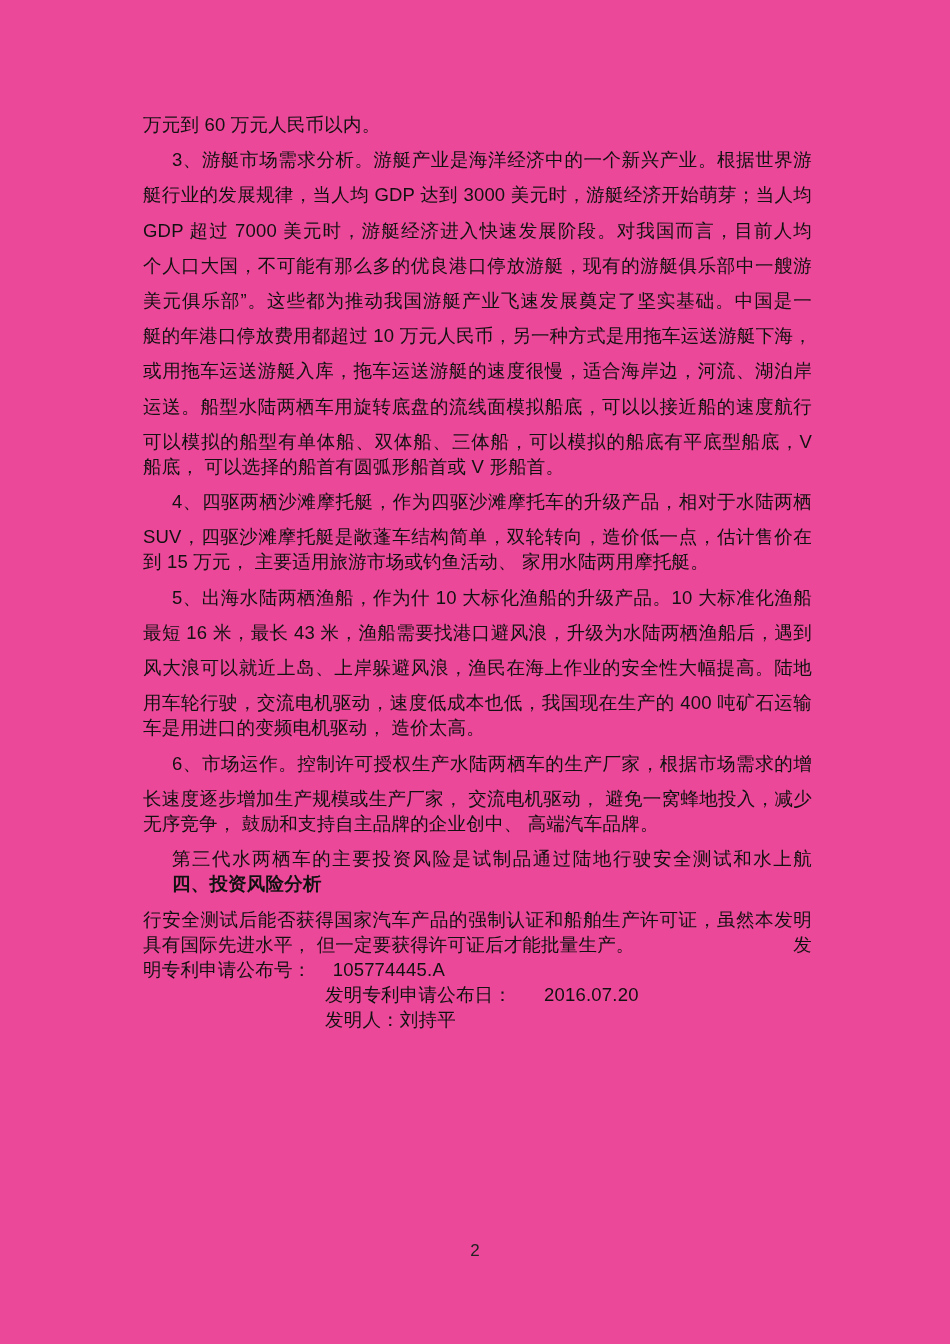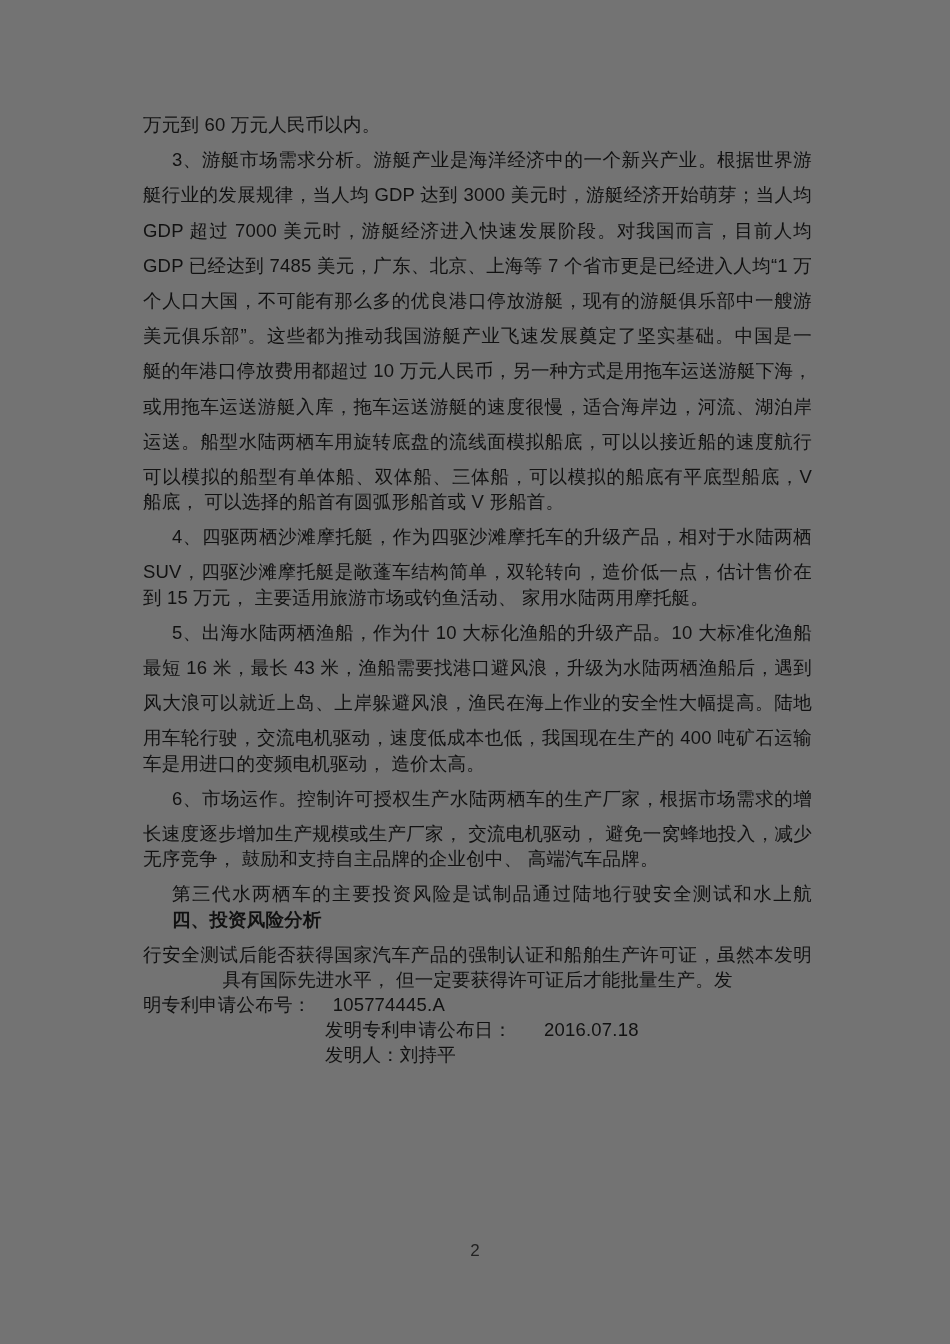--- a/index.html
+++ b/index.html
@@ -1,21 +1,21 @@
 <!DOCTYPE html>
 <html><head>
 <meta charset="utf-8">
 <style>
   * { margin: 0; padding: 0; box-sizing: border-box; }
   html, body { background: #ffffff; }
   .page {
     position: relative;
     width: 950px;
     height: 1344px;
-    background: #737373;
+    background: #ec4899;
     color: #111111;
     font-family: "Liberation Sans", "DejaVu Sans", sans-serif;
     overflow: hidden;
   }
   .text-block {
     position: absolute;
     left: 143px;
     top: 112px;
     width: 669px;
   }
@@ -30,21 +30,21 @@
   .line.full {
     text-align: justify;
     text-align-last: justify;
     margin-top: 10px;
   }
   .line.end {
     text-align: left;
   }
   .line.split {
     display: flex;
-    justify-content: center;
+    justify-content: space-between;
     white-space: pre;
   }
   .line.indent1 { text-indent: 29px; }
   .line.indent2 { text-indent: 182px; }
   .line.bold { font-weight: 700; }
   .page-number {
     position: absolute;
     top: 1240px;
     left: 0;
     width: 100%;
@@ -56,21 +56,20 @@
 </style>
 </head>
 <body>
 
 <div class="page">
   <div class="text-block" id="text-block">
       <div class="line end">万元到 60 万元人民币以内。</div>
       <div class="line full indent1">3、游艇市场需求分析。游艇产业是海洋经济中的一个新兴产业。根据世界游</div>
       <div class="line full">艇行业的发展规律，当人均 GDP 达到 3000 美元时，游艇经济开始萌芽；当人均</div>
       <div class="line full">GDP 超过 7000 美元时，游艇经济进入快速发展阶段。对我国而言，目前人均</div>
-      <div class="line full">GDP 已经达到 7485 美元，广东、北京、上海等 7 个省市更是已经进入人均“1 万</div>
       <div class="line full">个人口大国，不可能有那么多的优良港口停放游艇，现有的游艇俱乐部中一艘游</div>
       <div class="line full">美元俱乐部”。这些都为推动我国游艇产业飞速发展奠定了坚实基础。中国是一</div>
       <div class="line full">艇的年港口停放费用都超过 10 万元人民币，另一种方式是用拖车运送游艇下海，</div>
       <div class="line full">或用拖车运送游艇入库，拖车运送游艇的速度很慢，适合海岸边，河流、湖泊岸边</div>
       <div class="line full">运送。船型水陆两栖车用旋转底盘的流线面模拟船底，可以以接近船的速度航行</div>
       <div class="line full">可以模拟的船型有单体船、双体船、三体船，可以模拟的船底有平底型船底，V 型</div>
       <div class="line end">船底， 可以选择的船首有圆弧形船首或 V 形船首。</div>
       <div class="line full indent1">4、四驱两栖沙滩摩托艇，作为四驱沙滩摩托车的升级产品，相对于水陆两栖</div>
       <div class="line full">SUV，四驱沙滩摩托艇是敞蓬车结构简单，双轮转向，造价低一点，估计售价在 5</div>
       <div class="line end">到 15 万元， 主要适用旅游市场或钓鱼活动、 家用水陆两用摩托艇。</div>
@@ -80,17 +79,17 @@
       <div class="line full">用车轮行驶，交流电机驱动，速度低成本也低，我国现在生产的 400 吨矿石运输</div>
       <div class="line end">车是用进口的变频电机驱动， 造价太高。</div>
       <div class="line full indent1">6、市场运作。控制许可授权生产水陆两栖车的生产厂家，根据市场需求的增</div>
       <div class="line full">长速度逐步增加生产规模或生产厂家， 交流电机驱动， 避免一窝蜂地投入，减少</div>
       <div class="line end">无序竞争， 鼓励和支持自主品牌的企业创中、 高端汽车品牌。</div>
       <div class="line full indent1">第三代水两栖车的主要投资风险是试制品通过陆地行驶安全测试和水上航</div>
       <div class="line end indent1 bold">四、投资风险分析</div>
       <div class="line full">行安全测试后能否获得国家汽车产品的强制认证和船舶生产许可证，虽然本发明</div>
       <div class="line split"><span>具有国际先进水平， 但一定要获得许可证后才能批量生产。</span><span>发</span></div>
       <div class="line end">明专利申请公布号：    105774445.A</div>
-      <div class="line end indent2">发明专利申请公布日：      2016.07.18</div>
+      <div class="line end indent2">发明专利申请公布日：      2016.07.20</div>
       <div class="line end indent2">发明人：刘持平</div>
     </div>
   <div class="page-number">2</div>
 </div>
 
 </body></html>

